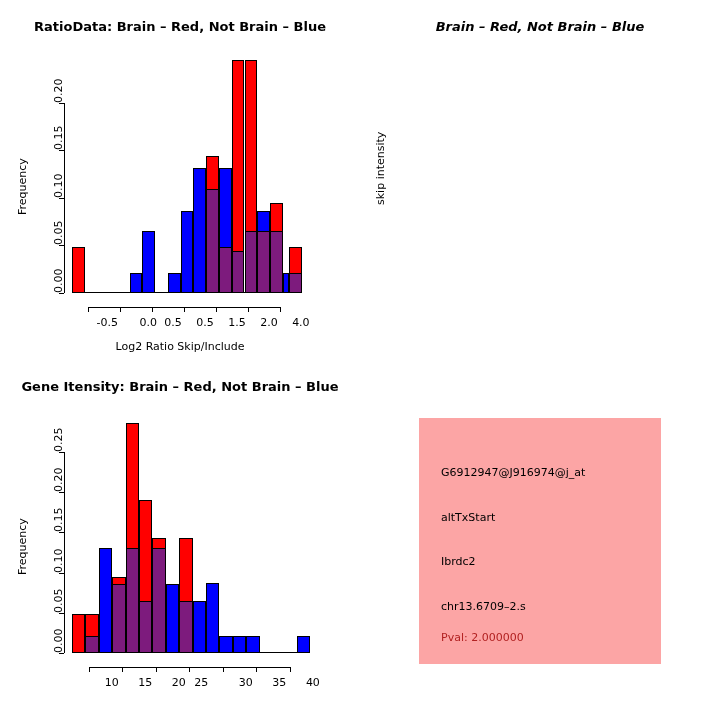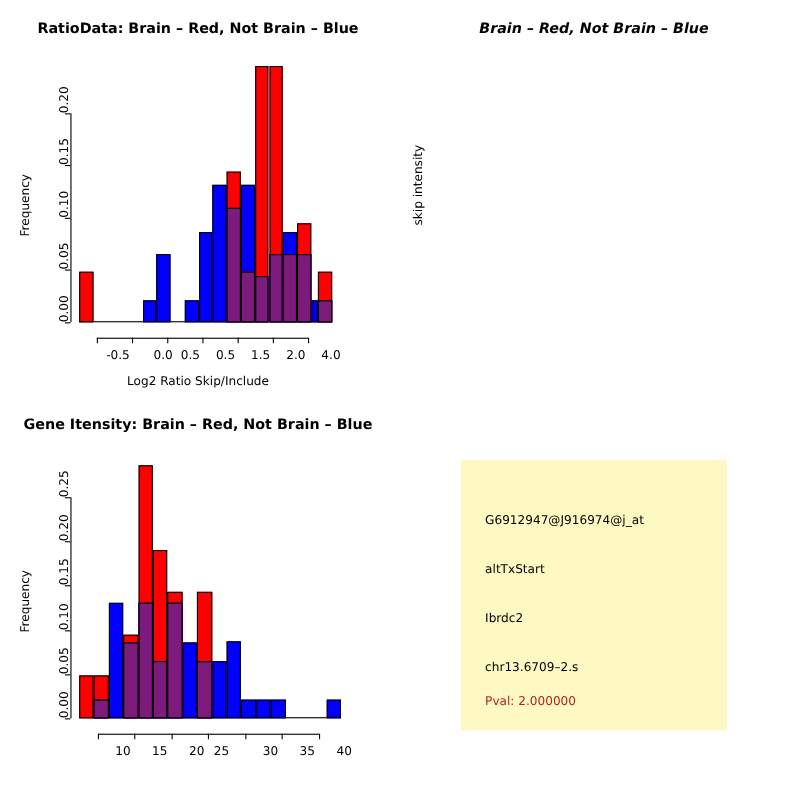--- a/index.html
+++ b/index.html
@@ -26,21 +26,21 @@
   .ylabrot{position:absolute;font-size:11px;color:#000;
            transform:rotate(-90deg);transform-origin:left top;white-space:nowrap;}
   .axtitle{position:absolute;font-size:11px;color:#000;text-align:center;white-space:nowrap;}
 
   .bar{position:absolute;border:1px solid #000;box-sizing:border-box;}
   .bar.red{background:#FF0000;}
   .bar.blue{background:#0000FF;}
   .bar.purple{background:#7D1B7D;}
 
   #p4 .infobox{position:absolute;left:59px;top:58px;width:242px;height:246px;
-     background:#fef9c3;}
+     background:#fca5a5;}
   #p4 .infotxt{position:absolute;font-size:11px;color:#000;white-space:nowrap;}
   #p4 .pval{color:#B22222;}
 </style>
 </head>
 <body>
 
 <div class="panel" id="p1">
   <div class="ptitle">RatioData: Brain – Red, Not Brain – Blue</div>
   <div class="plotarea" id="p1-plot" style="left:72px;top:60px;width:230px;height:233px;">
       <div class="axisline" style="left:0px;top:232px;width:230px;height:1px;"></div>

